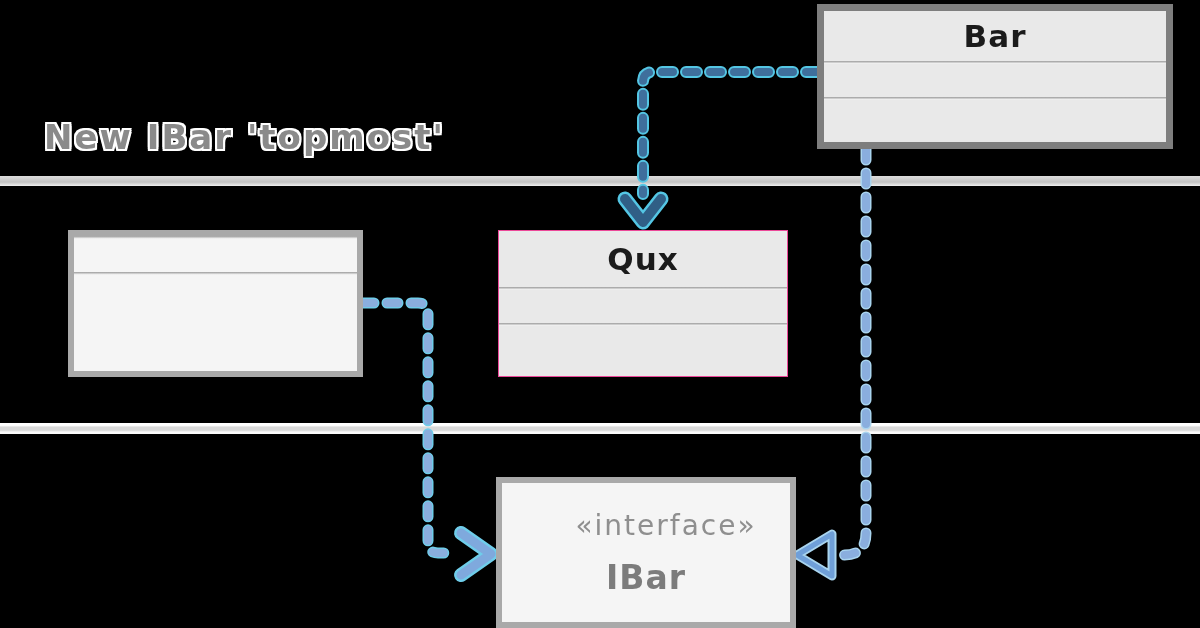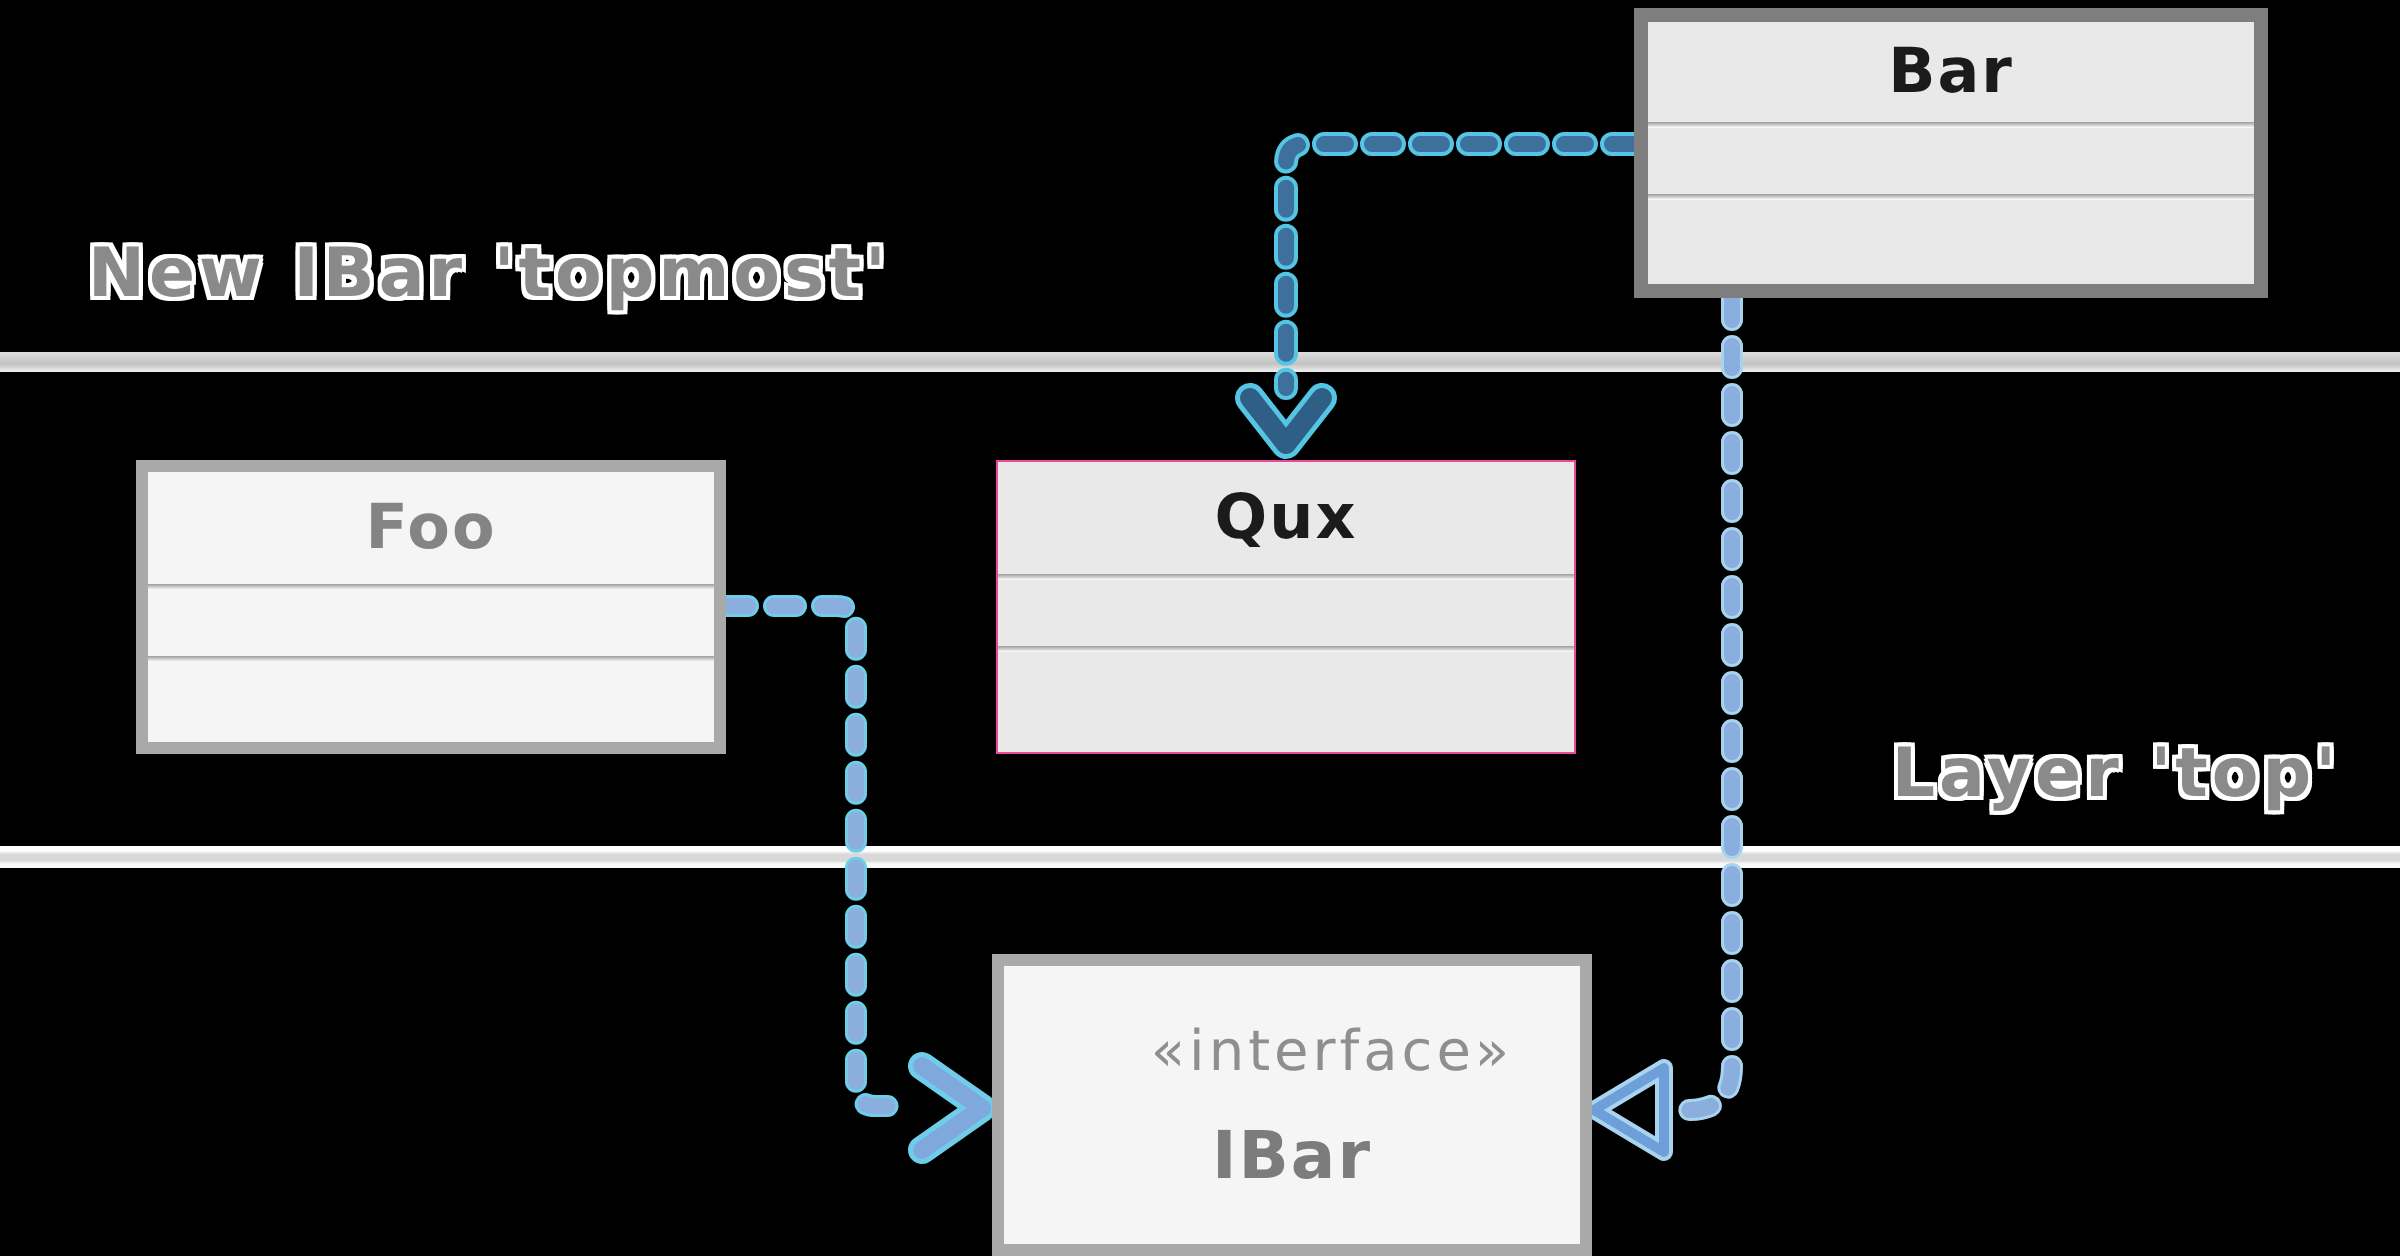--- a/index.html
+++ b/index.html
@@ -17,21 +17,21 @@
     position:absolute;font-weight:bold;font-size:34px;letter-spacing:2px;
     color:#8a8a8a;white-space:nowrap;
     text-shadow:-2px -2px 0 #fff,2px -2px 0 #fff,-2px 2px 0 #fff,2px 2px 0 #fff,
                 0 -2px 0 #fff,0 2px 0 #fff,-2px 0 0 #fff,2px 0 0 #fff;
   }
   #lbl-topmost{left:44px;top:117px;}
   #lbl-top{right:30px;top:367px;}
   #lbl-bottom{left:31px;top:463px;}
   
   .uml-box{position:absolute;box-sizing:border-box;display:flex;flex-direction:column;}
-  #box-bar {left:817px;top:4px;  width:317px;height:145px;background:#e9e9e9;border:7px solid #7e7e7e;}
+  #box-bar {left:817px;top:4px;  width:356px;height:145px;background:#e9e9e9;border:7px solid #7e7e7e;}
   #box-foo {left:68px; top:230px;width:295px;height:147px;background:#f5f5f5;border:6px solid #a9a9a9;}
   #box-qux {left:498px;top:230px;width:290px;height:147px;background:#e9e9e9;border:1px solid #ec4899;}
   #box-ibar{left:496px;top:477px;width:300px;height:151px;background:#f5f5f5;border:6px solid #a9a9a9;
             align-items:center;justify-content:center;}
   .uml-title{display:flex;align-items:center;justify-content:center;font-weight:bold;font-size:31px;letter-spacing:1px;}
   #box-bar .uml-title{height:50px;color:#1b1b1b;}
   #box-foo .uml-title{height:56px;color:#848484;}
   #box-qux .uml-title{height:56px;color:#1b1b1b;}
   .divider{height:3px;background:linear-gradient(#9b9b9b,#ffffff);}
   .uml-row{flex:0 0 auto;}
@@ -43,21 +43,20 @@
 </style>
 </head>
 <body>
 
 <div id="canvas">
 
   <div class="sep" id="sep-topmost"></div>
   <div class="sep" id="sep-top"></div>
 
   <div class="layer-label" id="lbl-topmost">New IBar 'topmost'</div>
-  <div class="layer-label" id="lbl-top">Layer 'top'</div>
 
   <svg id="arrows" width="1200" height="628" viewBox="0 0 1200 628" fill="none">
 
     <g>
       <path d="M817,72 H653 Q643,72 643,82 V194" stroke-width="12" stroke-dasharray="11 13" stroke-linecap="round" stroke="#54c6e4"></path>
       <path d="M817,72 H653 Q643,72 643,82 V194" stroke-width="8" stroke-dasharray="11 13" stroke-linecap="round" stroke="#3f6f9c"></path>
       <path d="M625,199 L643,222 L661,199" stroke-width="15" stroke-linecap="round" stroke-linejoin="round" stroke="#54c6e4"></path>
       <path d="M625,199 L643,222 L661,199" stroke-width="10" stroke-linecap="round" stroke-linejoin="round" stroke="#305f86"></path>
     </g>
 
@@ -78,21 +77,20 @@
 
   <div class="uml-box" id="box-bar">
     <div class="uml-title">Bar</div>
     <div class="divider"></div>
     <div class="uml-row row-mid"></div>
     <div class="divider"></div>
     <div class="uml-row row-bottom"></div>
   </div>
 
   <div class="uml-box" id="box-foo">
-    <div class="uml-title">Foo</div>
     <div class="divider"></div>
     <div class="uml-row row-mid"></div>
     <div class="divider"></div>
     <div class="uml-row row-bottom"></div>
   </div>
 
   <div class="uml-box" id="box-qux">
     <div class="uml-title">Qux</div>
     <div class="divider"></div>
     <div class="uml-row row-mid"></div>

